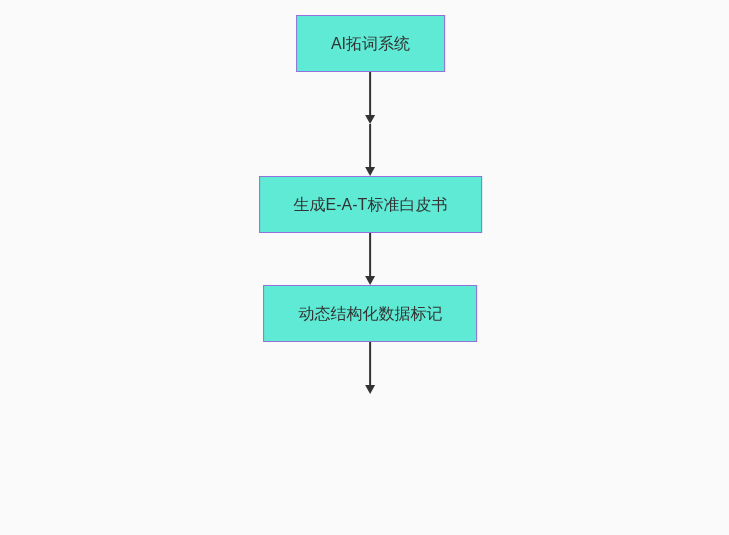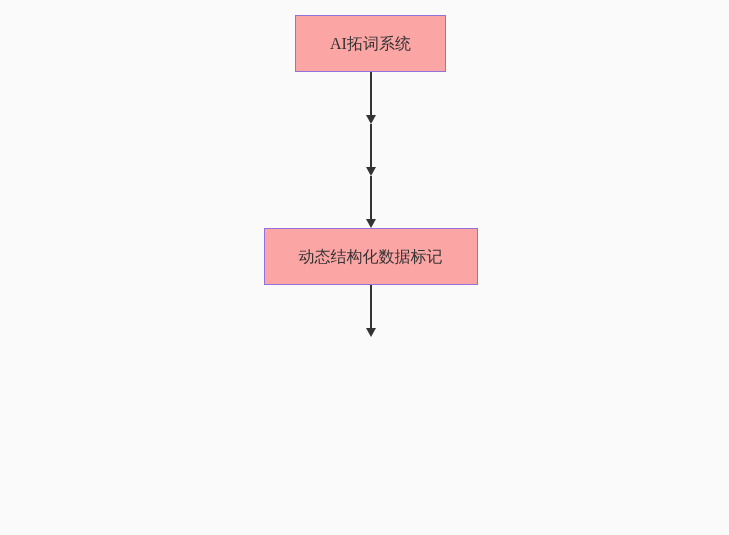--- a/index.html
+++ b/index.html
@@ -28,27 +28,26 @@
     flex-direction: column;
     align-items: center;
   }
   .node {
     box-sizing: border-box;
     height: 57px;
     padding: 0 34px;
     display: flex;
     align-items: center;
     justify-content: center;
-    background: #fca5a5;
+    background: #5eead4;
     border: 1px solid #9370db;
     color: #333333;
     font-size: 16px;
     white-space: nowrap;
     line-height: 1;
-    font-family: Liberation Serif, serif;
   }
   .arrow {
     height: 52px;
     display: flex;
     flex-direction: column;
     align-items: center;
   }
   .arrow .shaft {
     width: 2px;
     flex: 1 1 auto;
@@ -70,20 +69,21 @@
   <div class="flow" id="flow">
       <div class="node">AI拓词系统</div>
       <div class="arrow">
         <div class="shaft"></div>
         <div class="head"></div>
       </div>
       <div class="arrow">
         <div class="shaft"></div>
         <div class="head"></div>
       </div>
+      <div class="node">生成E-A-T标准白皮书</div>
       <div class="arrow">
         <div class="shaft"></div>
         <div class="head"></div>
       </div>
       <div class="node">动态结构化数据标记</div>
       <div class="arrow">
         <div class="shaft"></div>
         <div class="head"></div>
       </div>
     </div>

